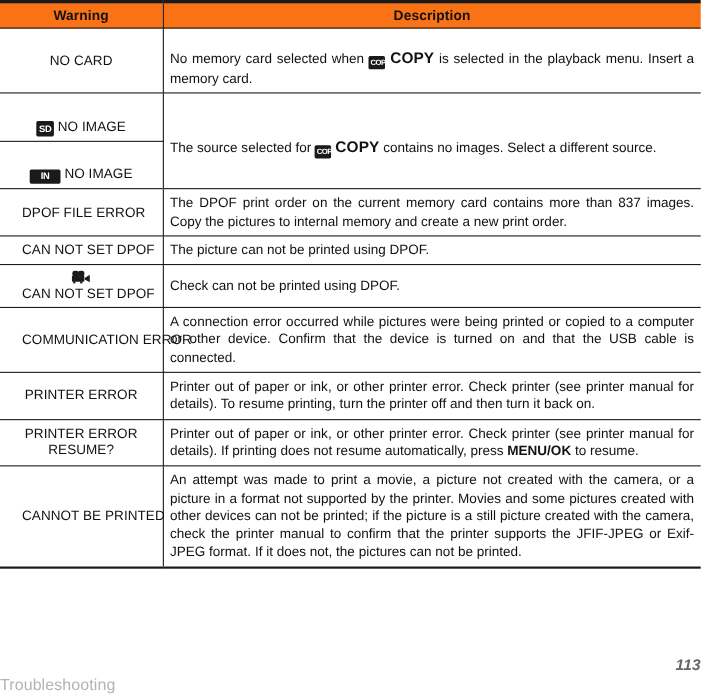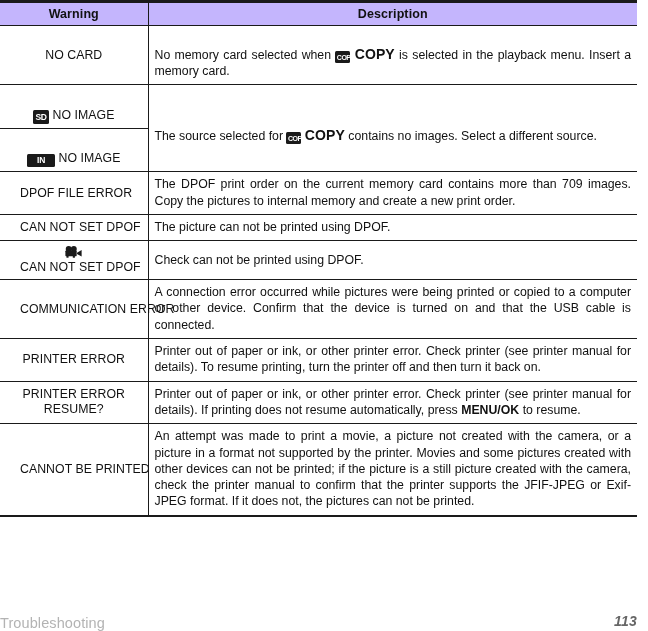--- a/index.html
+++ b/index.html
@@ -30,21 +30,21 @@
   .warn-table col.c-warn { width: 148px; }
   .warn-table col.c-desc { width: 489px; }
 
   .warn-table th, .warn-table td {
     border-top: 1px solid #1a1a1a;
     border-bottom: 1px solid #1a1a1a;
     vertical-align: middle;
     padding: 0;
   }
   .warn-table thead th {
-    background: #c4b5fd;
+    background: #f97316;
     border-top: 3px solid #1a1a1a;
     border-bottom: 1px solid #1a1a1a;
     font-weight: bold;
     font-size: 12.5px;
     text-align: center;
     height: 22px;
     line-height: 22px;
     letter-spacing: .1px;
     color: #111;
   }
@@ -123,21 +123,21 @@
     position: absolute;
     left: 0px;
     bottom: 0px;
     font-size: 14.5px;
     color: #b3b3b3;
     letter-spacing: .1px;
   }
   .footer-right {
     position: absolute;
     right: 11px;
-    bottom: 2px;
+    bottom: 19px;
     font-size: 14px;
     font-weight: bold;
     font-style: italic;
     color: #666;
     letter-spacing: .2px;
   }
 </style>
 </head>
 <body>
 
@@ -179,21 +179,21 @@
         <td class="cell-warn">
           <span class="badge badge-in">IN</span>
           <span class="warn-label">NO IMAGE</span>
         </td>
       </tr>
 
       <tr>
         <td class="cell-warn">
           <span class="warn-label">DPOF FILE ERROR</span>
         </td>
-        <td class="cell-desc">The DPOF print order on the current memory card contains more than 709 images.  Copy the pictures to internal memory and create a new print order.</td>
+        <td class="cell-desc">The DPOF print order on the current memory card contains more than 837 images.  Copy the pictures to internal memory and create a new print order.</td>
       </tr>
 
       <tr>
         <td class="cell-warn">
           <span class="warn-label">CAN NOT SET DPOF</span>
         </td>
         <td class="cell-desc">The picture can not be printed using DPOF.</td>
       </tr>
 
       <tr>

